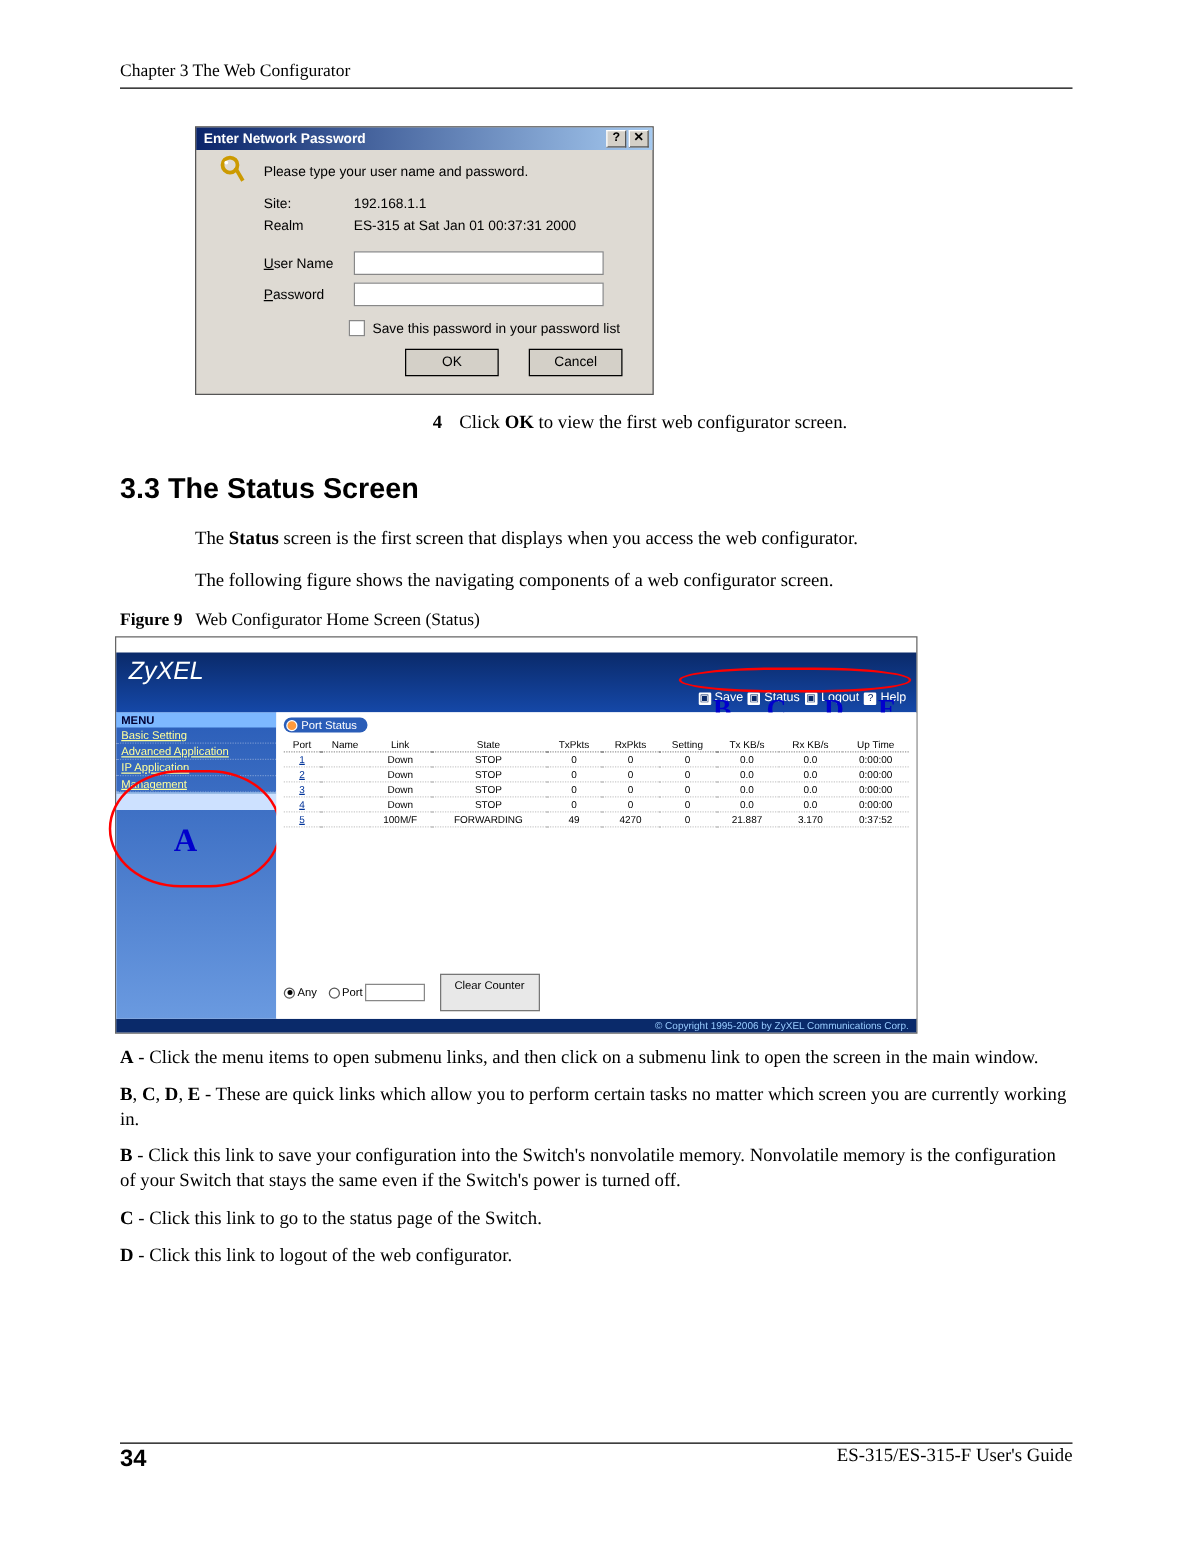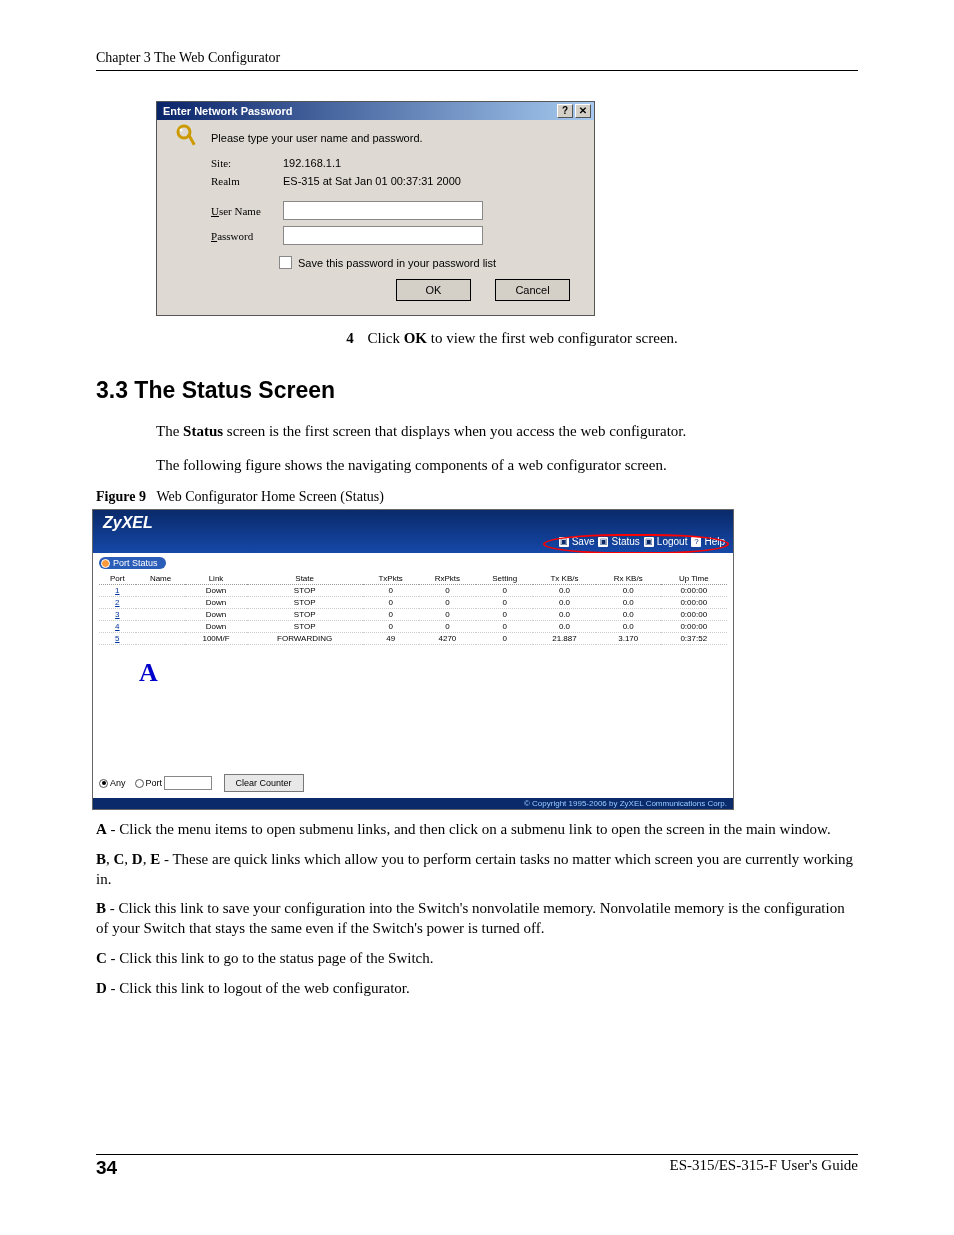--- a/index.html
+++ b/index.html
@@ -21,21 +21,21 @@
     padding-bottom: 4px;
     margin-bottom: 30px;
   }
   .fig-caption {
     font-size: 14px;
     margin: 8px 0 4px 60px;
   }
   .fig-caption .bold { font-weight: bold; }
   
   .login-dialog {
-    width: 439px;
+    width: 367px;
     margin-left: 60px;
     border: 1px solid #555;
     background: #dedad3;
     font-family: Tahoma, Arial, sans-serif;
     font-size: 11px;
   }
   .login-titlebar {
     background: linear-gradient(to right, #0a246a, #a6caf0);
     color: #fff;
     font-weight: bold;
@@ -59,21 +59,21 @@
   }
   .login-body { padding: 12px 14px 14px 14px; }
   .login-row { display:flex; padding:3px 0 3px 40px; align-items:center; }
   .login-row.first { padding-top:0; padding-bottom:10px; }
   .login-key {
     position:absolute;
     width:28px; height:28px;
     margin-left:-36px; margin-top:-2px;
   }
   .key-svg { width:28px; height:28px; }
-  .login-label { width:72px;font-family:Liberation Serif, serif; }
+  .login-label { width:72px; }
   .login-label .und { text-decoration: underline; }
   .login-value { flex:1; }
   .login-input {
     width: 200px; height:19px;
     border:1px solid #888;
     background:#fff;
     font-size:11px;
   }
   .login-check-row { padding: 8px 0 10px 108px; display:flex; align-items:center; }
   .login-check { width:13px; height:13px; border:1px solid #888; background:#fff; margin-right:6px; }
@@ -109,24 +109,25 @@
     font-family: Arial, Helvetica, sans-serif;
     font-size: 9px;
     position:relative;
   }
   .ss-top {
     background: linear-gradient(#0a2a6a,#1548a8);
     color:#fff;
   }
   .ss-logo {
     font-family: Arial Black, Arial, sans-serif;
-    font-weight:700;
+    font-weight:400;
     font-style:italic;
-    font-size:16px;
+    font-size:20px;
     padding: 4px 10px 2px 10px;
+    margin-top: 12px;
   }
   .ss-quicklinks {
     display:flex;
     justify-content:flex-end;
     gap:4px;
     padding: 2px 8px 6px 0;
     font-size:10px;
   }
   .ql { display:flex; align-items:center; gap:3px; color:#fff; }
   .ql-icon {
@@ -196,21 +197,21 @@
   table.port-status th { font-weight:normal; padding:1px 2px; text-align:center; border-bottom:1px dotted #999;}
   table.port-status td { padding:1px 2px; text-align:center; border-bottom:1px dotted #ccc;}
   table.port-status td.port-link { color:#003399; text-decoration:underline; }
   .clear-row {
     position:absolute; bottom:6px; left:6px;
     display:flex; align-items:center; gap:2px; font-size:9px;
   }
   .radio { width:9px; height:9px; border:1px solid #555; border-radius:50%; display:inline-block; position:relative;}
   .radio.sel::after{content:"";position:absolute;left:1.5px;top:1.5px;width:4px;height:4px;background:#000;border-radius:50%;}
   .mini-input{ width:48px;height:14px;border:1px solid #888;background:#fff;}
-  .mini-btn{ width:80px;height:18px;border:1px solid #777;background:#e8e8e8;font-size:9px;text-align:center;line-height:16px;}
+  .mini-btn{ width:80px;height:30px;border:1px solid #777;background:#e8e8e8;font-size:9px;text-align:center;line-height:16px;}
   .ss-footer{ background:#0a2a6a;color:#9cf;font-size:8px;text-align:right;padding:1px 6px;}
   
   .desc { font-size:15px; margin:10px 0 0 60px; line-height:1.32; }
   .desc .bold { font-weight:bold; }
   
   .page-footer {
     position:absolute;
     left:96px; right:96px; bottom:56px;
     display:flex; justify-content:space-between;
     border-top:1px solid #000;
@@ -314,20 +315,30 @@
     </div>
 
     <div class="ql-ring" style="top:24px; right:4px; width:186px; height:20px;"></div>
 
     <div class="letter-ann" style="top:44px; right:148px;">B</div>
     <div class="letter-ann" style="top:44px; right:104px;">C</div>
     <div class="letter-ann" style="top:44px; right:58px;">D</div>
     <div class="letter-ann" style="top:44px; right:16px;">E</div>
 
     <div class="ss-body">
+      <div class="ss-menu">
+        <div class="menu-hdr">MENU</div>
+        <div class="menu-item">Basic Setting</div>
+        <div class="menu-item">Advanced Application</div>
+        <div class="menu-item">IP Application</div>
+        <div class="menu-item">Management</div>
+        <div class="menu-blank"></div>
+
+        <div class="ql-ring" style="top:46px; left:-6px; width:138px; height:94px;"></div>
+      </div>
       <div class="ss-main">
         <div class="ps-title"><span class="ps-dot"></span><span>Port Status</span></div>
         <table class="port-status">
           <thead>
               <tr>
             <th>Port</th>
                 <th>Name</th>
                 <th>Link</th>
                 <th>State</th>
                 <th>TxPkts</th>

